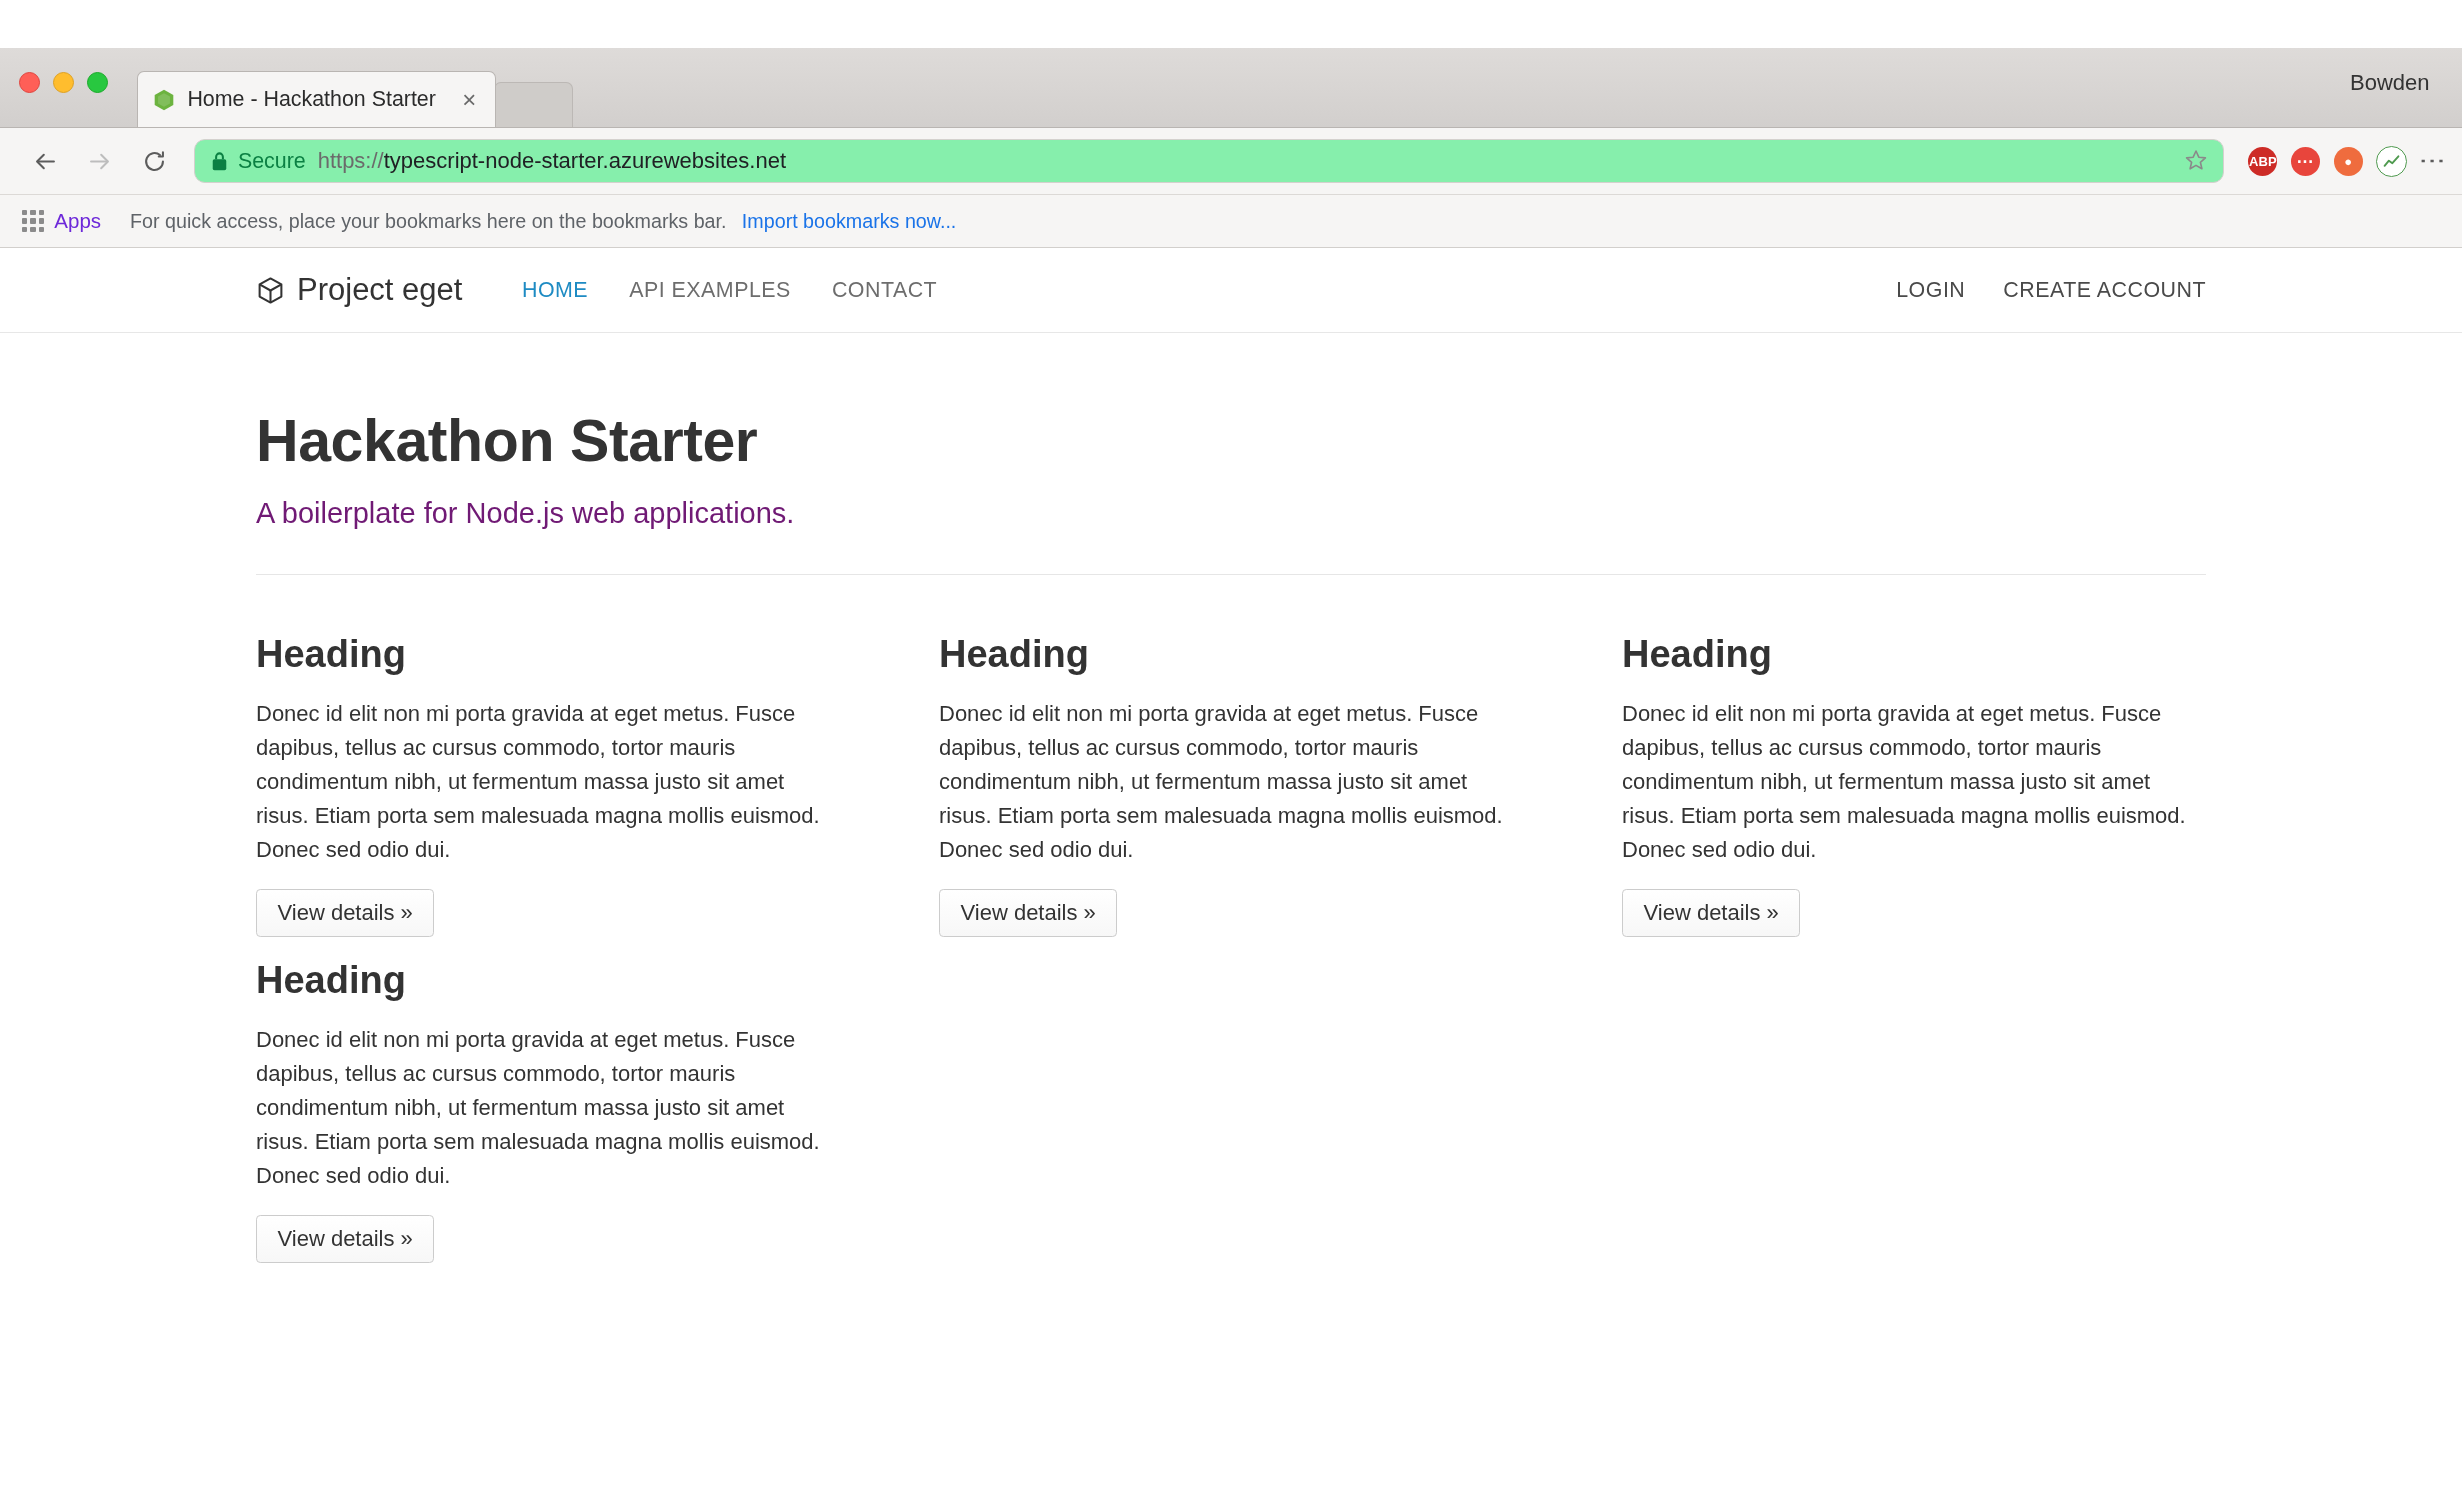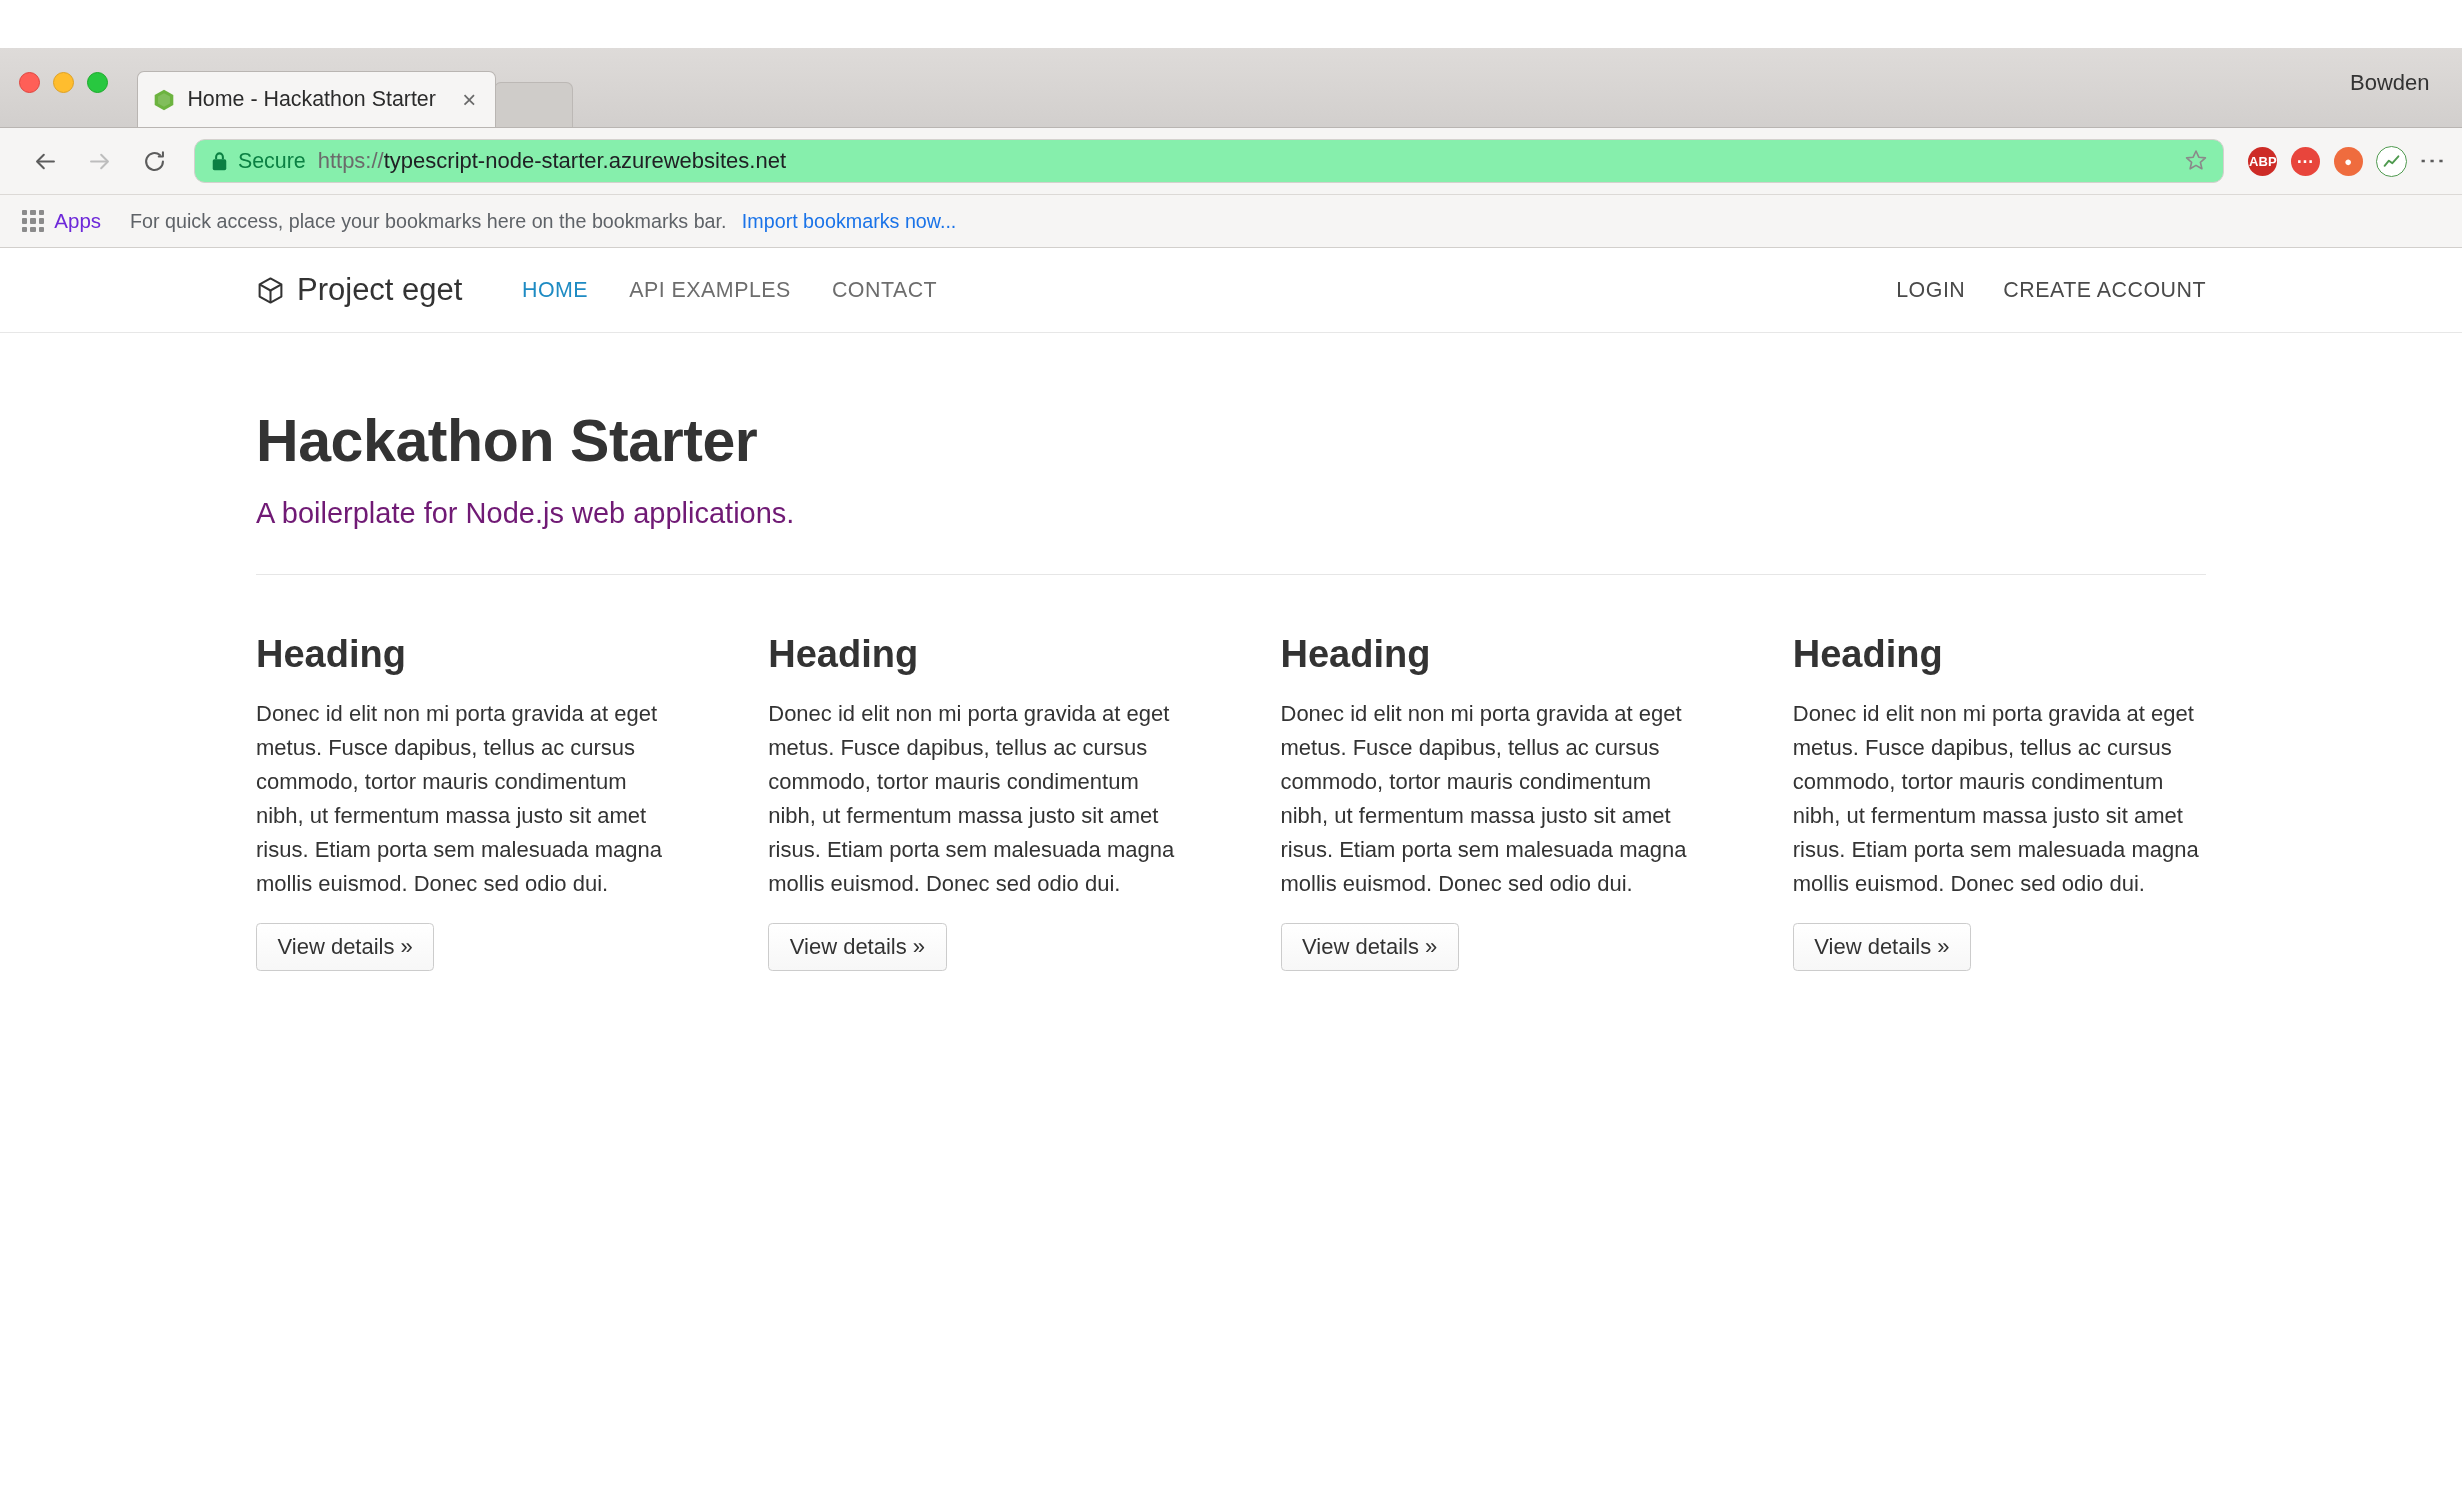--- a/index.html
+++ b/index.html
@@ -282,21 +282,21 @@
     font-weight: normal;
   }
   .divider {
     border: none;
     border-top: 0.9px solid #e6e6e6;
     margin: 44px 0 0 0;
   }
 
   .grid {
     display: grid;
-    grid-template-columns: 1fr 1fr 1fr 1fr;
+    grid-template-columns: 1fr 1fr 1fr;
     column-gap: 99px;
     row-gap: 0;
     margin-top: 39px;
   }
   .cell { padding-bottom: 3.4px; }
   .cell h2 {
     font-size: 38px;
     font-weight: bold;
     color: #333333;
     margin: 19px 0 0 0;

